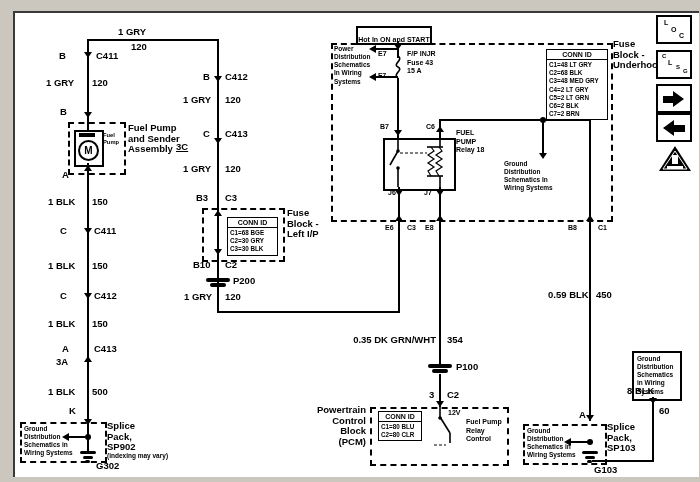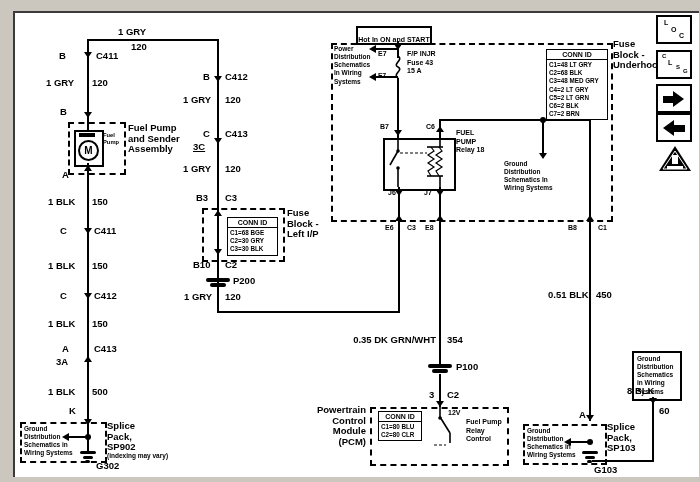--- a/index.html
+++ b/index.html
@@ -102,21 +102,21 @@
     <span class="L" style="left:96px;top:461px;">G302</span>
 
     <div class="wv" style="left:217px;top:39px;height:274px;"></div>
     <div class="ad" style="left:214px;top:76px;"></div>
     <span class="L" style="left:203px;top:72px;">B</span>
     <span class="L" style="left:225px;top:72px;">C412</span>
     <span class="L" style="left:183px;top:95px;">1 GRY</span>
     <span class="L" style="left:225px;top:95px;">120</span>
     <span class="L" style="left:203px;top:129px;">C</span>
     <span class="L" style="left:225px;top:129px;">C413</span>
-    <span class="L" style="left:193px;top:142px;text-decoration:underline;">3C</span>
+    <span class="L" style="left:176px;top:142px;text-decoration:underline;">3C</span>
     <div class="ad" style="left:214px;top:138px;"></div>
     <span class="L" style="left:183px;top:164px;">1 GRY</span>
     <span class="L" style="left:225px;top:164px;">120</span>
     <span class="L" style="left:196px;top:193px;">B3</span>
     <span class="L" style="left:225px;top:193px;">C3</span>
 
     <div class="dash" style="left:202px;top:208px;width:79px;height:50px;"></div>
     <div class="au" style="left:214px;top:210px;"></div>
     <div class="ad" style="left:214px;top:249px;"></div>
     <div class="conn" style="left:227px;top:217px;width:49px;">
@@ -232,40 +232,40 @@
     <div class="bar" style="left:432px;top:369px;width:16px;height:3.5px;"></div>
     <span class="L" style="left:456px;top:362px;">P100</span>
     <div class="wv" style="left:439px;top:374px;height:33px;"></div>
     <span class="L" style="left:429px;top:390px;">3</span>
     <span class="L" style="left:447px;top:390px;">C2</span>
     <div class="ad" style="left:436px;top:401px;"></div>
 
     <div class="dash" style="left:370px;top:407px;width:135px;height:55px;"></div>
     <span class="L" style="left:300px;top:405px;width:66px;text-align:right;">Powertrain
 Control
-Module
+Block
 (PCM)</span>
     <div class="conn" style="left:378px;top:411px;width:42px;">
       <div class="hd">CONN ID</div>
       <div class="bd">C1=80 BLU
 C2=80 CLR</div>
     </div>
     <span class="S" style="left:448px;top:409px;">12V</span>
     <svg style="position:absolute;left:432px;top:407px;" width="30" height="46" viewBox="0 0 30 46">
       <line x1="8" y1="0" x2="8" y2="10" stroke="#000" stroke-width="1.6"></line>
       <line x1="8" y1="10" x2="18" y2="26" stroke="#000" stroke-width="1.6"></line>
       <line x1="18" y1="26" x2="18" y2="36" stroke="#000" stroke-width="1.6"></line>
       <line x1="2" y1="38" x2="14" y2="38" stroke="#000" stroke-width="1.2" stroke-dasharray="3,2"></line>
       <circle cx="8" cy="11" r="1.8" fill="#000"></circle>
     </svg>
     <span class="S" style="left:466px;top:418px;">Fuel Pump
 Relay
 Control</span>
 
-    <span class="L" style="left:548px;top:290px;">0.51 BLK</span>
+    <span class="L" style="left:548px;top:290px;">0.59 BLK</span>
     <span class="L" style="left:596px;top:290px;text-align:center;">450</span>
     <div class="solidbox" style="left:632px;top:351px;width:46px;height:46px;">
       <span class="T" style="left:3px;top:2px;">Ground
 Distribution
 Schematics
 in Wiring
 Systems</span>
     </div>
     <div class="wv" style="left:652px;top:397px;height:65px;"></div>
     <div class="ad" style="left:649px;top:398px;"></div>

